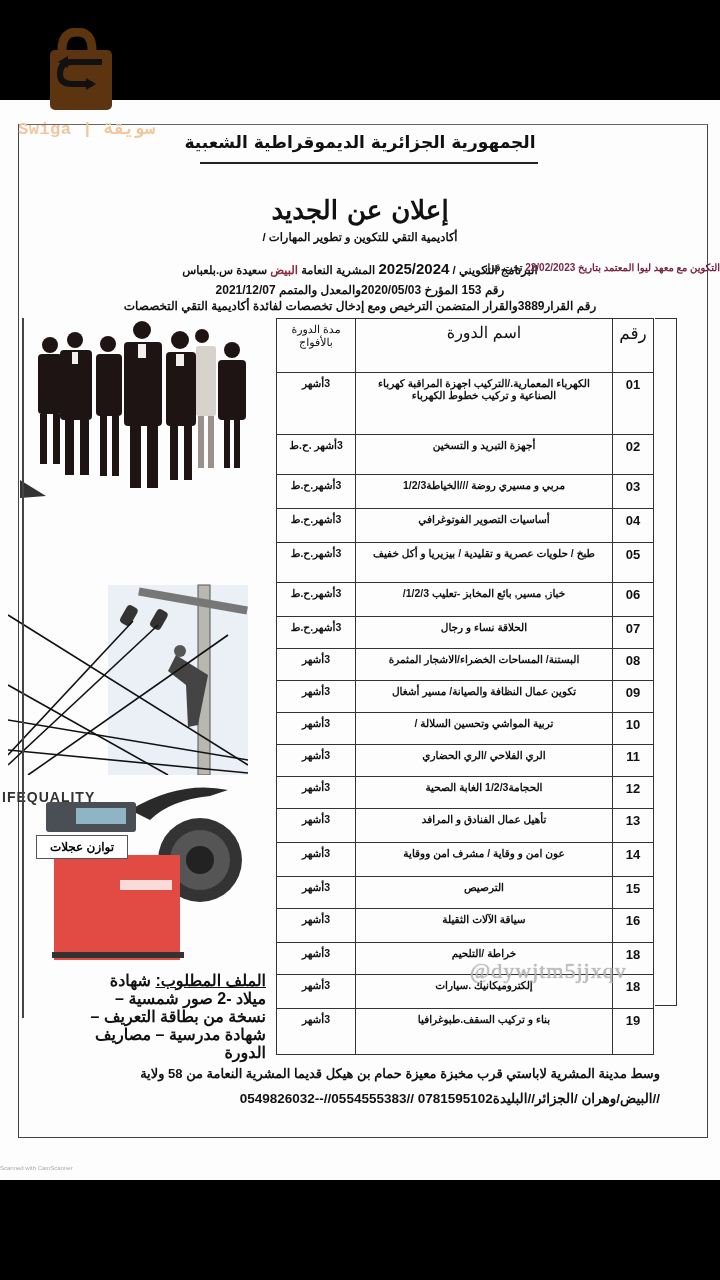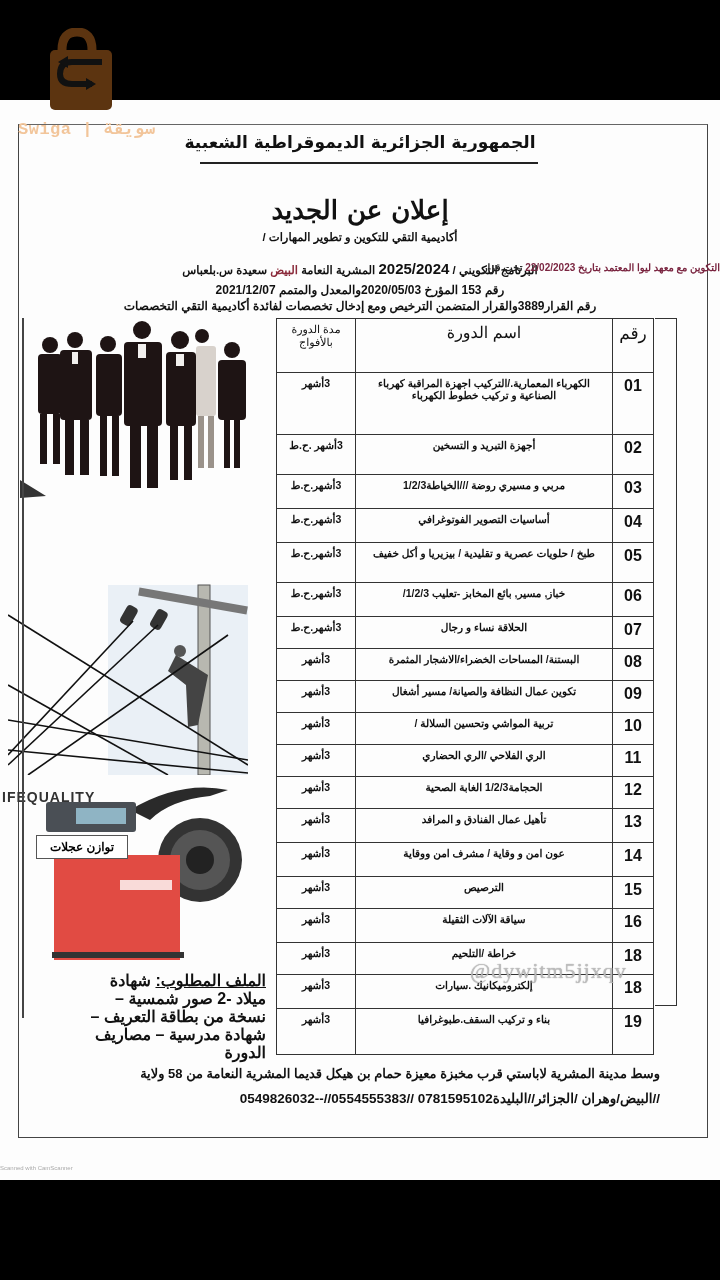--- a/index.html
+++ b/index.html
@@ -19,21 +19,21 @@
   .s3 .dk { color:#222; }
   .s4 { top:283px; font-size:12px; }
   .s5 { top:299px; font-size:12px; }
 
   table.courses { position:absolute; left:276px; top:318px; width:378px; border-collapse:collapse; direction:rtl; font-family:"Liberation Sans", sans-serif; font-weight:bold; font-size:10.5px; color:#111; }
   table.courses td, table.courses th { border:1.6px solid #333; text-align:center; vertical-align:top; padding:4px 3px 0; }
   table.courses th { font-weight:normal; vertical-align:top; }
   th.num-h { width:34px; font-size:17px; }
   th.name-h { font-size:16px; }
   th.dur-h { width:72px; font-size:11px; font-weight:bold; }
-  td.num { width:34px; font-size:16px; }
+  td.num { width:34px; font-size:13px; }
   td.dur { width:72px; text-align:left; padding-left:6px; }
   .side-col { position:absolute; left:655px; top:318px; width:22px; height:688px; border:1.4px solid #333; border-left:none; box-sizing:border-box; }
 
   .img-people { position:absolute; left:20px; top:320px; width:242px; height:180px; }
   .img-pole { position:absolute; left:8px; top:575px; width:240px; height:200px; }
   .img-machine { position:absolute; left:0px; top:780px; width:260px; height:180px; }
   .left-rule { position:absolute; left:22px; top:318px; width:1.5px; height:700px; background:#444; }
 
   .required { position:absolute; left:76px; top:972px; width:190px; direction:rtl; text-align:right; font-family:"Liberation Sans", sans-serif; font-weight:bold; font-size:16px; line-height:18px; color:#111; }
   .required .label { text-decoration:underline; }

